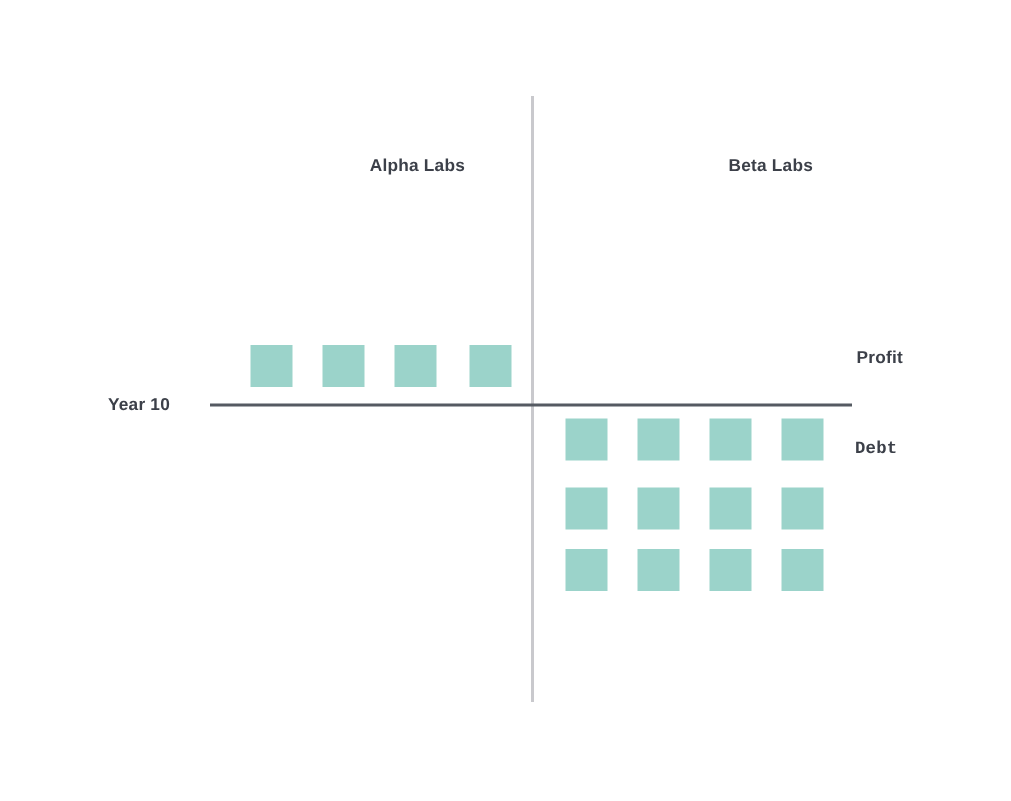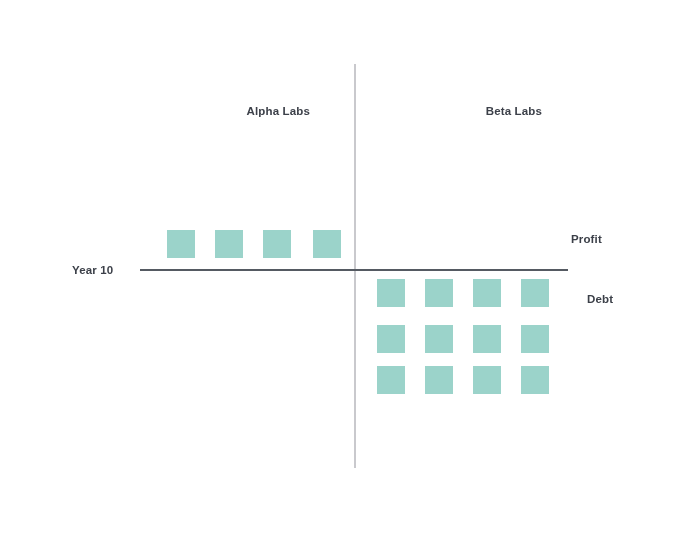--- a/index.html
+++ b/index.html
@@ -58,21 +58,21 @@
   .side-label {
     position: absolute;
     font-size: 11.5px;
     font-weight: bold;
     color: #3c4049;
     letter-spacing: 0.15px;
     white-space: nowrap;
   }
   .side-label.year   { left: 72px;  top: 264px; }
   .side-label.profit { left: 571px; top: 233px; text-align: center; }
-  .side-label.debt   { left: 587px; top: 293px; }
+  .side-label.debt   { left: 570px; top: 293px; font-family: Liberation Mono, monospace; }
 
   
   .unit-square {
     position: absolute;
     width: 28px;
     height: 28px;
     background: #9bd3ca;
   }
 
   .group {

